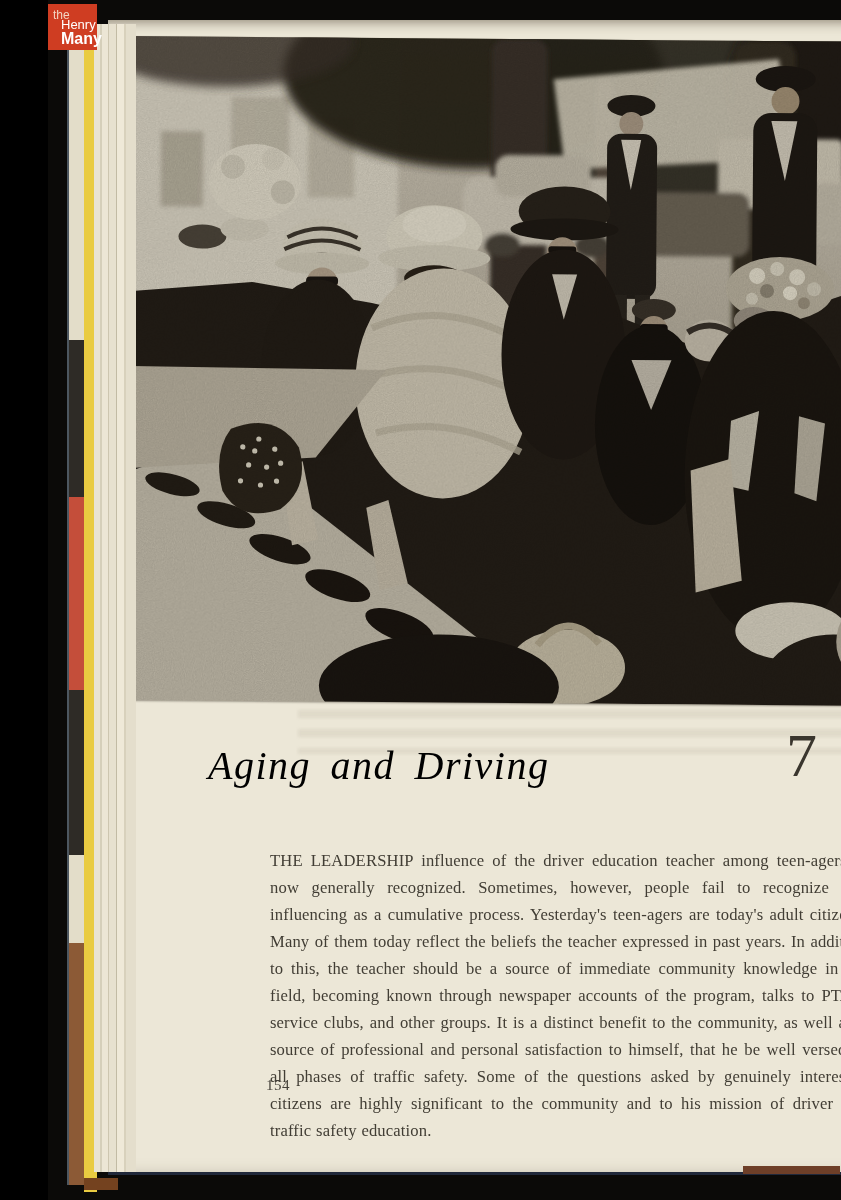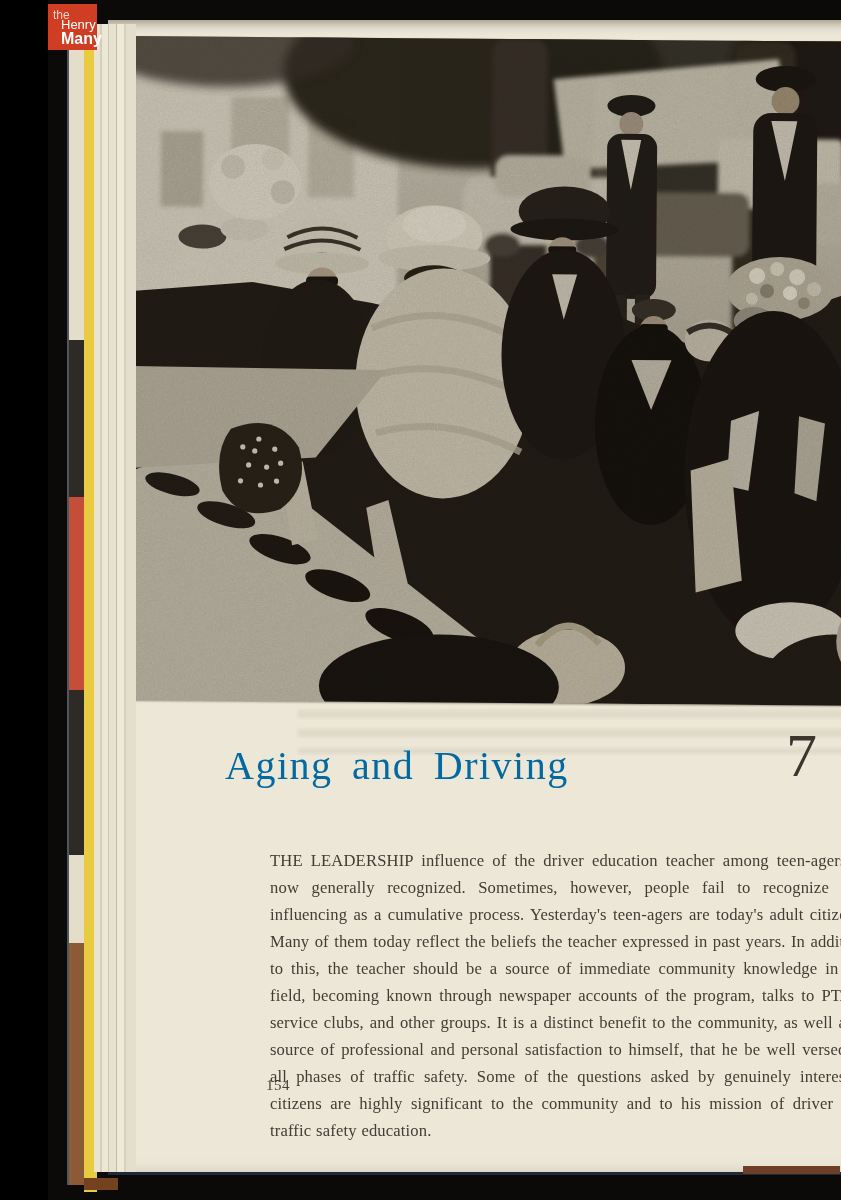--- a/index.html
+++ b/index.html
@@ -46,22 +46,22 @@
   }
   .photo svg{display:block;}
   
   .ghost{
     position:absolute;left:190px;top:690px;width:586px;height:44px;
     background:repeating-linear-gradient(180deg,rgba(140,130,108,.12) 0 8px,transparent 8px 19px);
     filter:blur(1.5px);
   }
   
   .chapter-title{
-    position:absolute;left:117px;top:722px;
-    font-size:40px;color:#0369a1;letter-spacing:1.5px;word-spacing:8px;
+    position:absolute;left:100px;top:722px;
+    font-size:40px;color:#000000;letter-spacing:1.5px;word-spacing:8px;font-style:italic;
   }
   .chapter-number{
     position:absolute;left:678px;top:700px;
     font-size:62px;color:#3a362e;
   }
   .body-text{
     position:absolute;left:162px;top:810px;width:596px;
     font-size:16.6px;line-height:27px;color:#413d34;
     text-align:justify;letter-spacing:.15px;word-spacing:.5px;
   }

